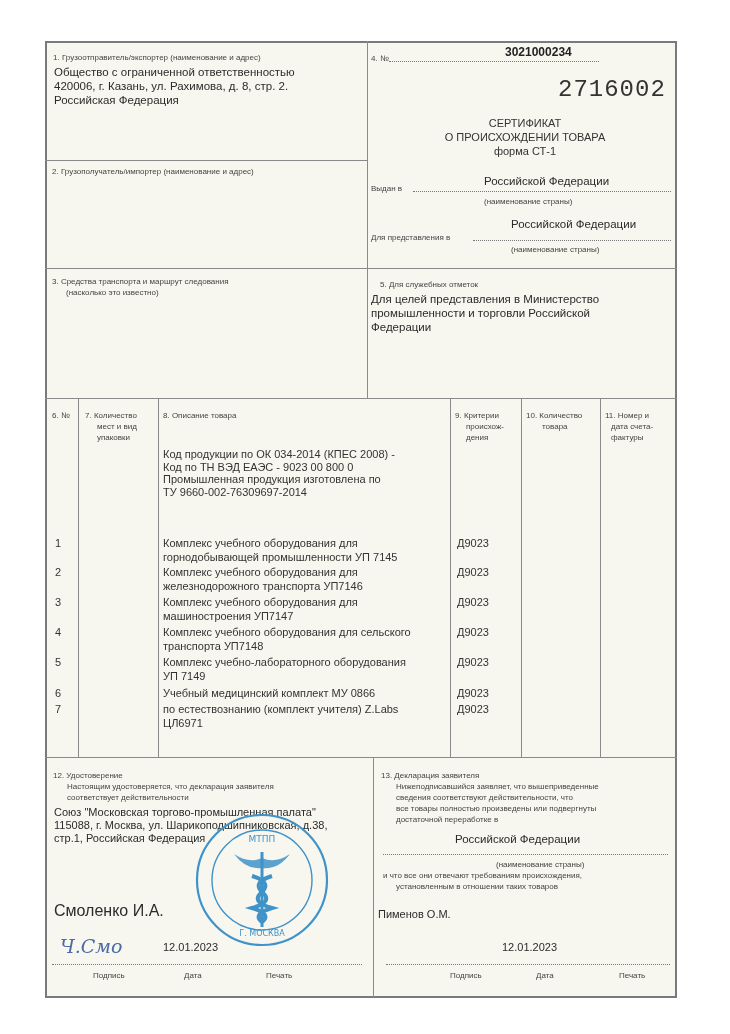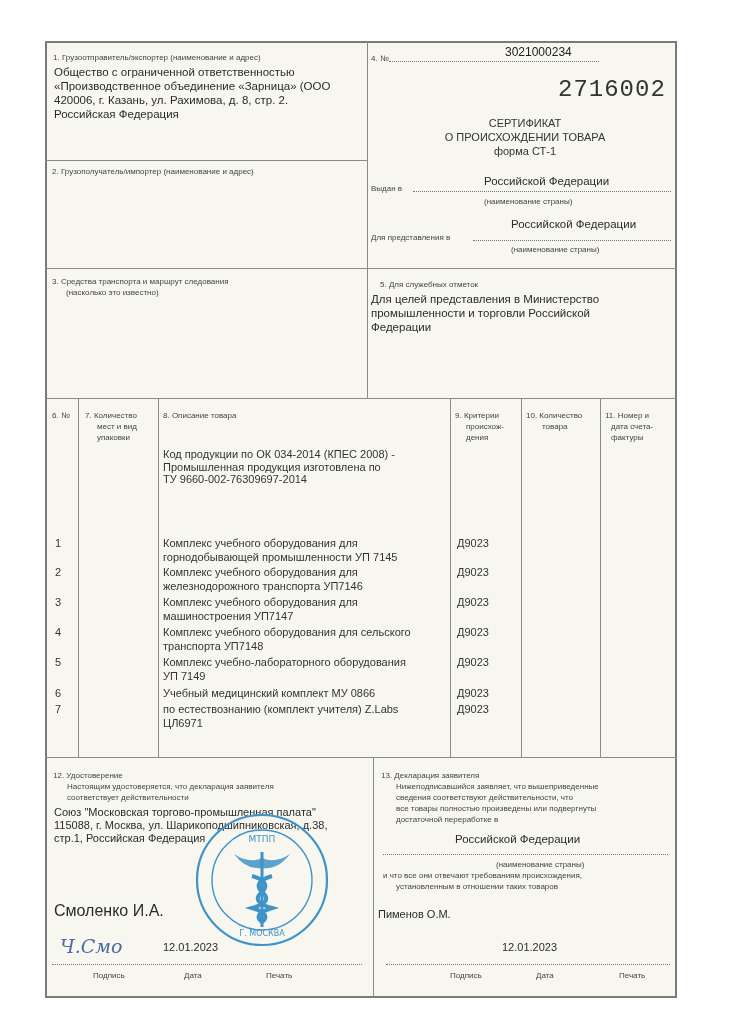--- a/index.html
+++ b/index.html
@@ -12,21 +12,21 @@
     background: #f7f7ef; border: 2px solid #7a7a7a; box-sizing: border-box;
   }
   .abs { position: absolute; }
   .hline { position: absolute; height: 0; border-top: 1.5px solid #8a8a8a; }
   .vline { position: absolute; width: 0; border-left: 1.5px solid #8a8a8a; }
   .lbl { font-size: 8px; color: #444; line-height: 11px; }
   .txt { font-size: 11.5px; color: #2b2b2b; line-height: 14px; }
   .dots { position: absolute; height: 0; border-top: 1px dotted #777; }
   .center { text-align: center; }
   .num-mono { font-family: "Liberation Mono", monospace; font-size: 24px; letter-spacing: 1px; color: #333; }
-  .cert-no { font-size: 12px; font-weight: normal; color: #222; }
+  .cert-no { font-size: 12px; font-weight: bold; color: #222; }
   .title { font-size: 11px; line-height: 14px; color: #333; }
   .row .n, .row .d, .row .c { position: absolute; font-size: 11px; line-height: 13.5px; color: #333; }
   .stamp { position: absolute; left: 194px; top: 812px; width: 136px; height: 136px; }
   .sig { position: absolute; font-family: "DejaVu Serif", serif; font-style: italic; color: #4a6aa8; font-size: 19px; }
 </style>
 </head>
 <body>
 
 <div class="form"></div>
 
@@ -38,21 +38,20 @@
 <div class="vline" style="left:158px;top:398px;height:359px"></div>
 <div class="vline" style="left:450px;top:398px;height:359px"></div>
 <div class="vline" style="left:521px;top:398px;height:359px"></div>
 <div class="vline" style="left:600px;top:398px;height:359px"></div>
 <div class="hline" style="left:45px;top:757px;width:632px"></div>
 <div class="vline" style="left:373px;top:757px;height:241px"></div>
 
 <div class="abs lbl" style="left:53px;top:52px">1. Грузоотправитель/экспортер  (наименование и адрес)</div>
 <div class="abs txt" style="left:54px;top:65px;width:310px">
   <div>Общество с ограниченной ответственностью</div>
-  <div>«Производственное объединение «Зарница» (ООО</div>
   <div>420006, г. Казань, ул. Рахимова, д. 8, стр. 2.</div>
   <div>Российская Федерация</div>
 </div>
 
 <div class="abs lbl" style="left:52px;top:166px">2. Грузополучатель/импортер (наименование и адрес)</div>
 
 <div class="abs lbl" style="left:52px;top:276px">3. Средства транспорта и маршрут следования</div>
 <div class="abs lbl" style="left:66px;top:287px">(насколько это известно)</div>
 
 <div class="abs lbl" style="left:371px;top:53px">4. №</div>
@@ -97,20 +96,21 @@
   <div style="padding-left:16px">товара</div>
 </div>
 <div class="abs lbl" style="left:605px;top:410px;width:70px">
   <div>11. Номер и</div>
   <div style="padding-left:6px">дата счета-</div>
   <div style="padding-left:6px">фактуры</div>
 </div>
 
 <div class="abs" style="left:163px;top:448px;width:285px;font-size:11px;line-height:12.5px;color:#333">
   <div>Код продукции по ОК 034-2014 (КПЕС 2008) -</div>
+  <div>Код по ТН ВЭД ЕАЭС - 9023 00 800 0</div>
   <div>Промышленная продукция изготовлена по</div>
   <div>ТУ 9660-002-76309697-2014</div>
 </div>
 
 <div class="row">
   <div class="n" style="left:55px;top:537px">1</div>
   <div class="d" style="left:163px;top:537px;width:285px">
       <div>Комплекс учебного оборудования для</div>
       <div>горнодобывающей промышленности УП 7145</div>
     </div>

